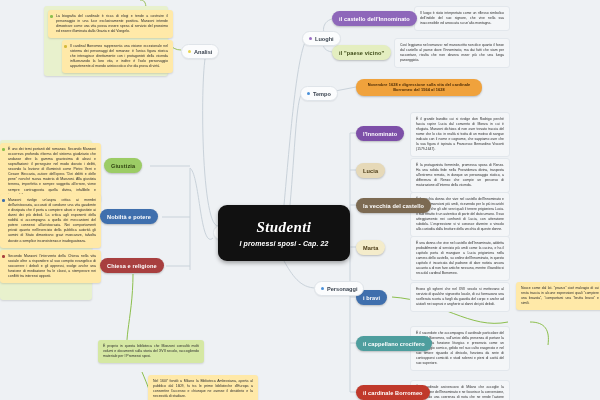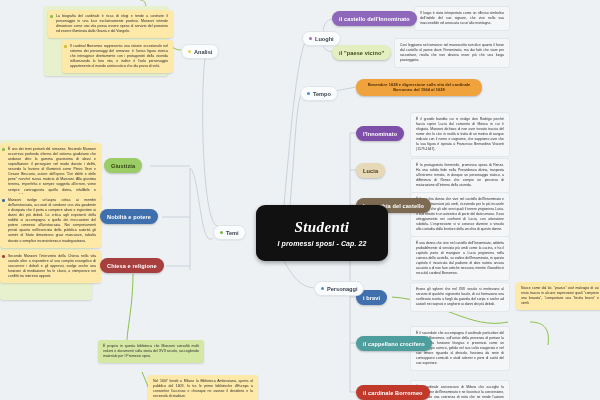--- a/index.html
+++ b/index.html
@@ -12,21 +12,20 @@
   #canvas{position:absolute;inset:0;overflow:hidden;}
   svg.links{position:absolute;left:0;top:0;width:600px;height:400px;pointer-events:none;}
 
   
   .central{
     position:absolute;left:218px;top:205px;width:132px;height:56px;
     background:#111111;border-radius:9px;
     box-shadow:0 2px 4px rgba(0,0,0,.35);
     display:flex;flex-direction:column;align-items:center;justify-content:center;
     z-index:9;
-    margin-left:38px;
   }
   .central .t1{
     color:#ffffff;font-family:"Liberation Serif","DejaVu Serif",serif;
     font-style:italic;font-size:15px;font-weight:700;letter-spacing:.4px;
     line-height:1;
   }
   .central .t2{
     color:#ffffff;font-size:7px;font-weight:700;font-style:italic;
     margin-top:5px;letter-spacing:.1px;
   }

